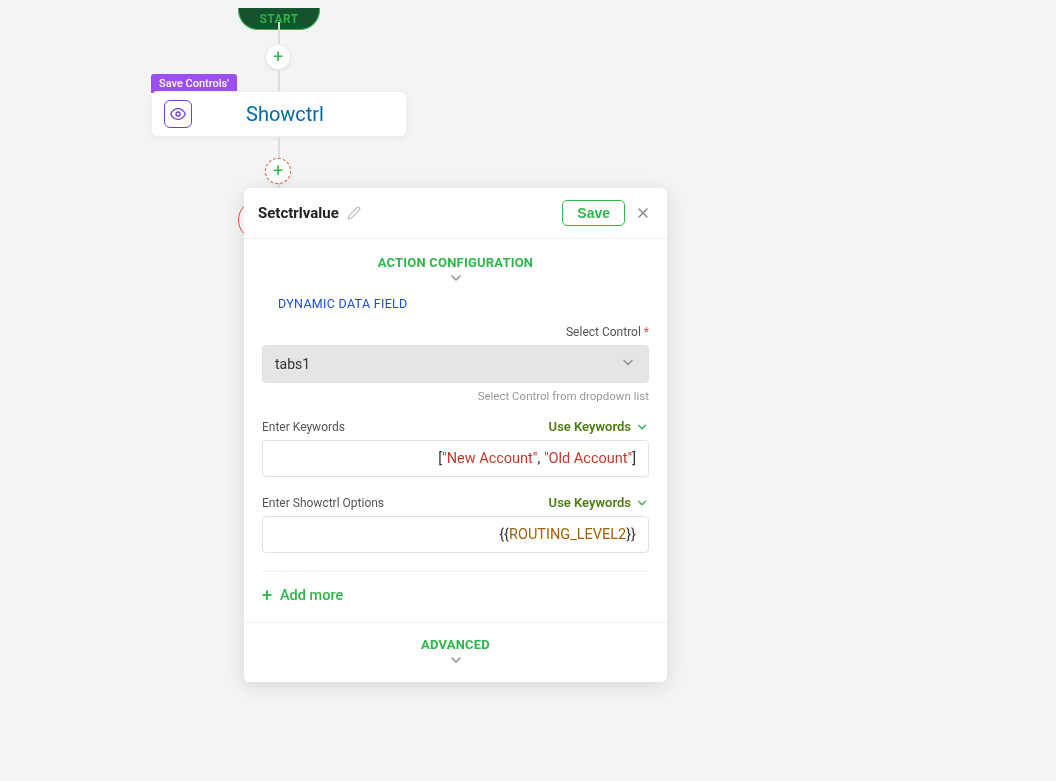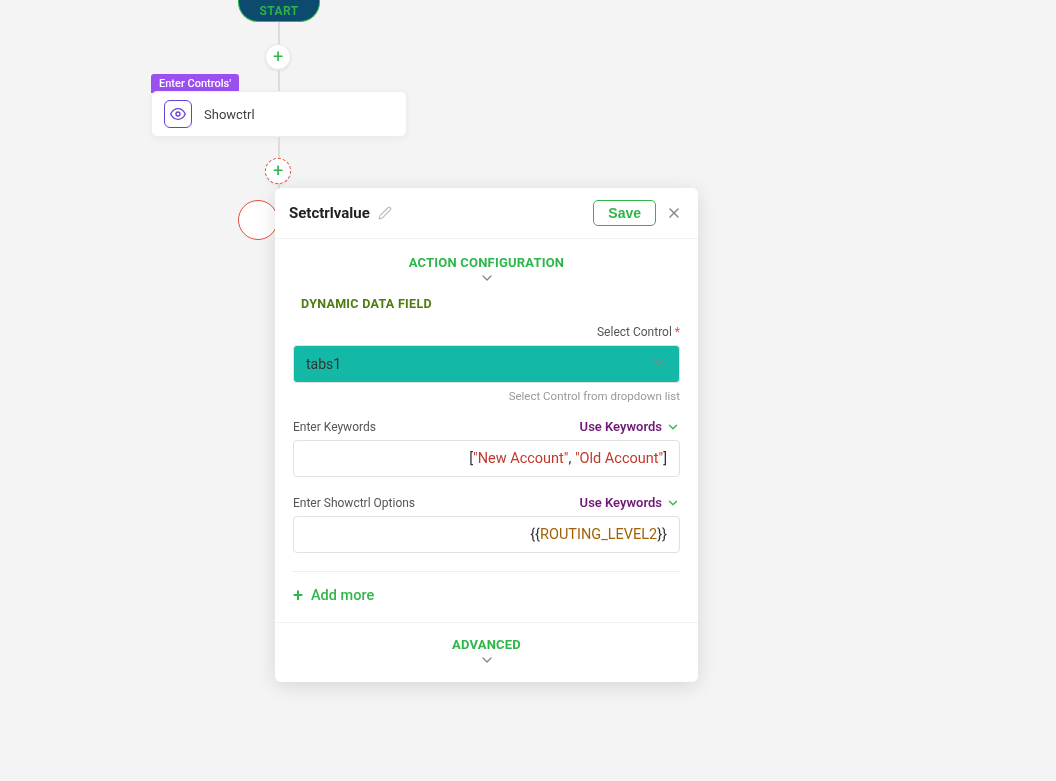--- a/index.html
+++ b/index.html
@@ -9,26 +9,26 @@
     width: 1056px;
     height: 781px;
     position: relative;
     overflow: hidden;
   }
   .canvas { position: relative; width: 100%; height: 100%; }
 
   
   .start-node {
     position: absolute;
-    left: 238px; top: 0px;
+    left: 238px; top: 8px;
     width: 82px; height: 22px;
     border: 1.5px solid #2fb64b;
     border-top: none;
     border-radius: 0 0 20px 20px;
-    background: #0c4a6e;
+    background: #14532d;
     color: #2fb64b;
     font-size: 12px;
     font-weight: 600;
     letter-spacing: .5px;
     display: flex; align-items: center; justify-content: center;
   }
 
   .connector-v {
     position: absolute;
     background: #dcdcdc;
@@ -83,36 +83,36 @@
     padding: 0 12px;
     gap: 12px;
   }
   .eye-icon-box {
     width: 28px; height: 28px;
     border: 1.5px solid #6a3fd8;
     border-radius: 6px;
     display: flex; align-items: center; justify-content: center;
   }
   .eye-icon-box svg { stroke: #6a3fd8; }
-  .node-card .label { font-size: 13px; color: #404040; }
+  .node-card .label { font-size: 20px; color: #0369a1; margin-left: 42px; }
 
   
   .red-circle {
     position: absolute;
     left: 238px; top: 200px;
     width: 40px; height: 40px;
     border: 1.5px solid #e74c3c;
     border-radius: 50%;
     background: #fff;
   }
 
   
   .panel {
     position: absolute;
-    left: 275px; top: 188px;
+    left: 244px; top: 188px;
     width: 423px;
     background: #fff;
     border-radius: 6px;
     box-shadow: 0 4px 20px rgba(0,0,0,.12);
   }
   .panel-header {
     display: flex; align-items: center;
     padding: 12px 14px;
     border-bottom: 1px solid #f0f0f0;
     gap: 8px;
@@ -139,48 +139,48 @@
     display:flex; align-items:center; justify-content:space-between;
     color:#2fb64b; font-size:13px; font-weight:700; letter-spacing:.2px;
     cursor:pointer; margin-bottom: 10px; flex-direction: column;
   }
   .section-head.muted { margin-bottom:0; }
   .chev { color:#888; }
   .chev svg { display:block; }
 
   .subhead {
     font-size: 12.5px;
-    font-weight: 700;
+    font-weight: 400;
     letter-spacing: .3px;
-    color: #4d7c0f;
-    margin: 6px 8px 14px;
+    color: #1d4ed8;
+    margin: 6px 16px 14px;
   }
 
   .field-label { font-size: 12px; color: #555; margin-bottom: 6px; }
   .req { color: #e74c3c; }
   .field-row { display:flex; justify-content:space-between; align-items:flex-end; }
 
   .select-box, .text-box {
     width: 100%;
     border: 1px solid #e1e1e1;
     border-radius: 4px;
-    background: #14b8a6;
+    background: #e5e5e5;
     height: 38px;
     display:flex; align-items:center;
     padding: 0 12px;
     font-size: 14px;
     color:#333;
     position: relative;
     cursor: pointer;
   }
   .select-box .sel-chev { position:absolute; right:12px; top:50%; transform:translateY(-50%); color:#888; }
   .hint { font-size: 11.5px; color:#999; margin-top:6px; margin-bottom: 16px; }
 
   .use-kw {
-    color:#701a75; font-size:13px; font-weight:600;
+    color:#4d7c0f; font-size:13px; font-weight:600;
     display:inline-flex; align-items:center; gap:4px; cursor:pointer;
   }
   .use-kw svg { stroke:#2fb64b; }
 
   .code-box {
     width:100%;
     border:1px solid #e1e1e1;
     border-radius:4px;
     background:#fff;
     padding: 9px 12px;
@@ -216,21 +216,21 @@
 <div class="canvas">
 
   <div class="start-node">
     <span>START</span>
   </div>
 
   <div class="connector-v conn1"></div>
   <div class="plus-circle plus1">+</div>
   <div class="connector-v conn2"></div>
 
-  <div class="badge">Enter Controls'</div>
+  <div class="badge">Save Controls'</div>
 
   <div class="node-card">
     <span class="eye-icon-box">
       <svg width="16" height="16" viewBox="0 0 24 24" fill="none" stroke-width="2" stroke-linecap="round" stroke-linejoin="round">
           <path d="M1 12s4-8 11-8 11 8 11 8-4 8-11 8-11-8-11-8z"></path>
           <circle cx="12" cy="12" r="3"></circle>
         </svg>
     </span>
     <span class="label">Showctrl</span>
   </div>

